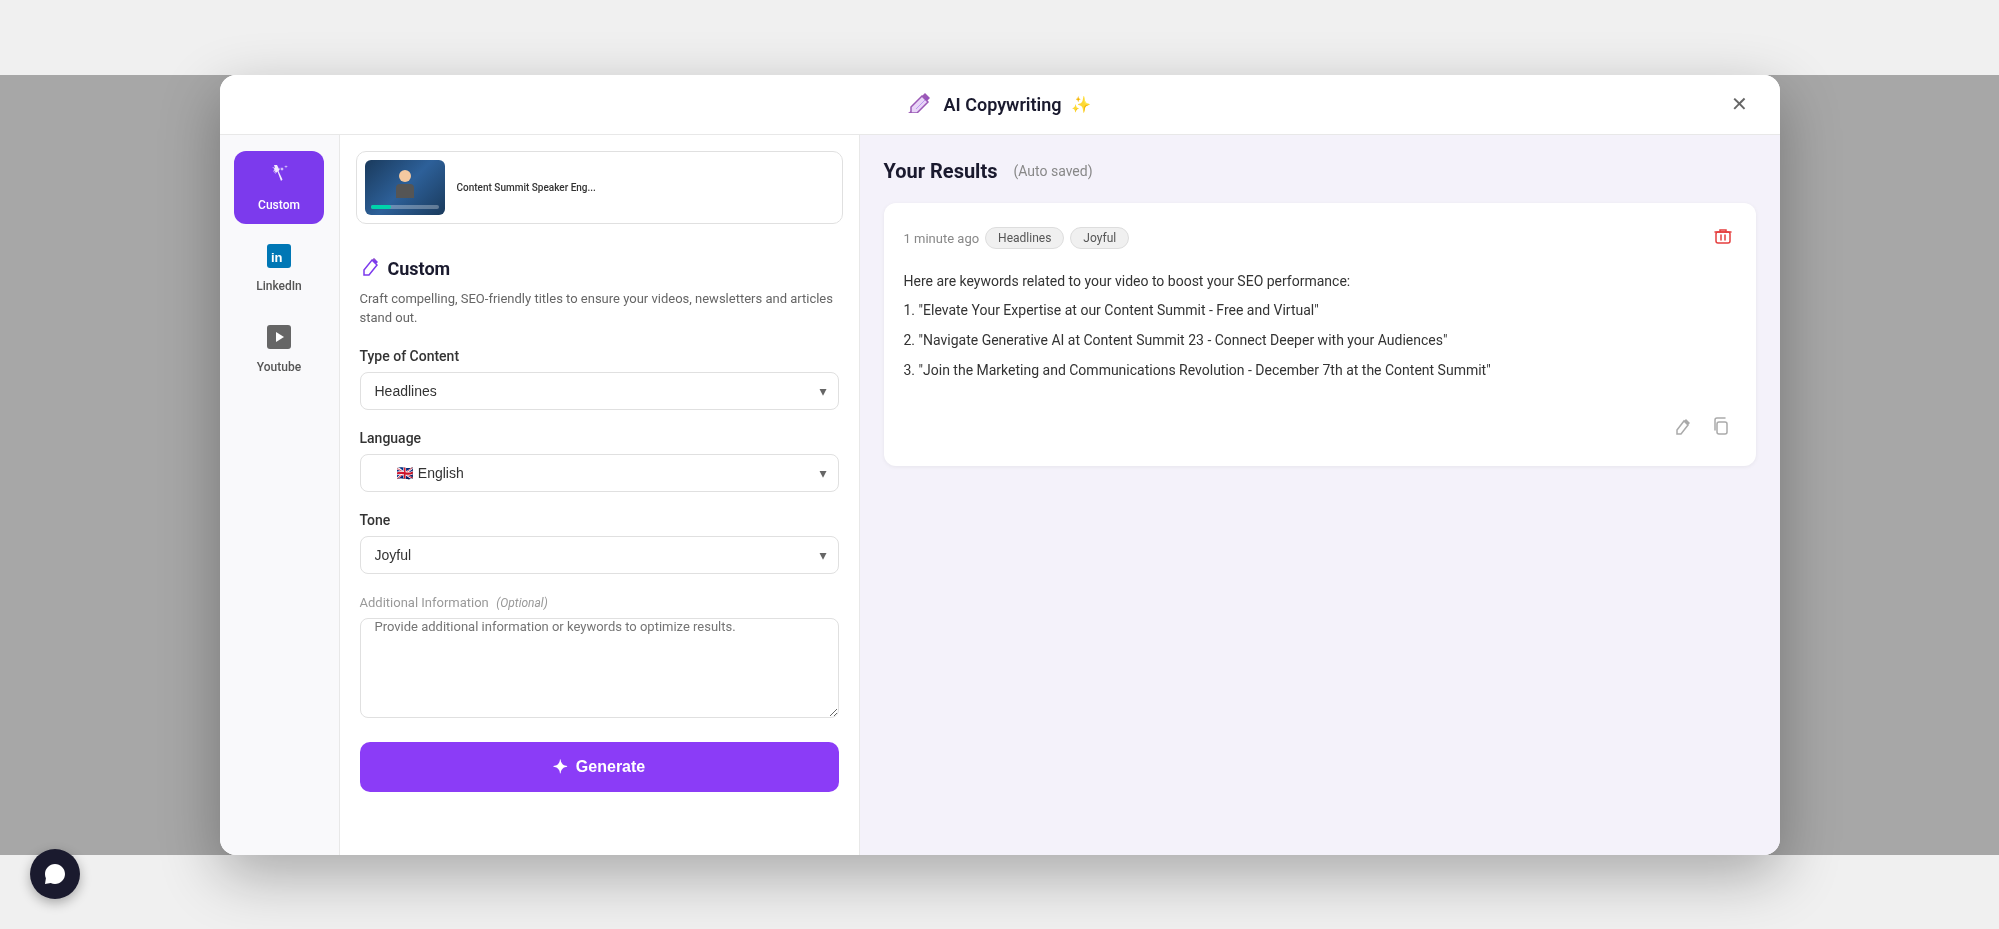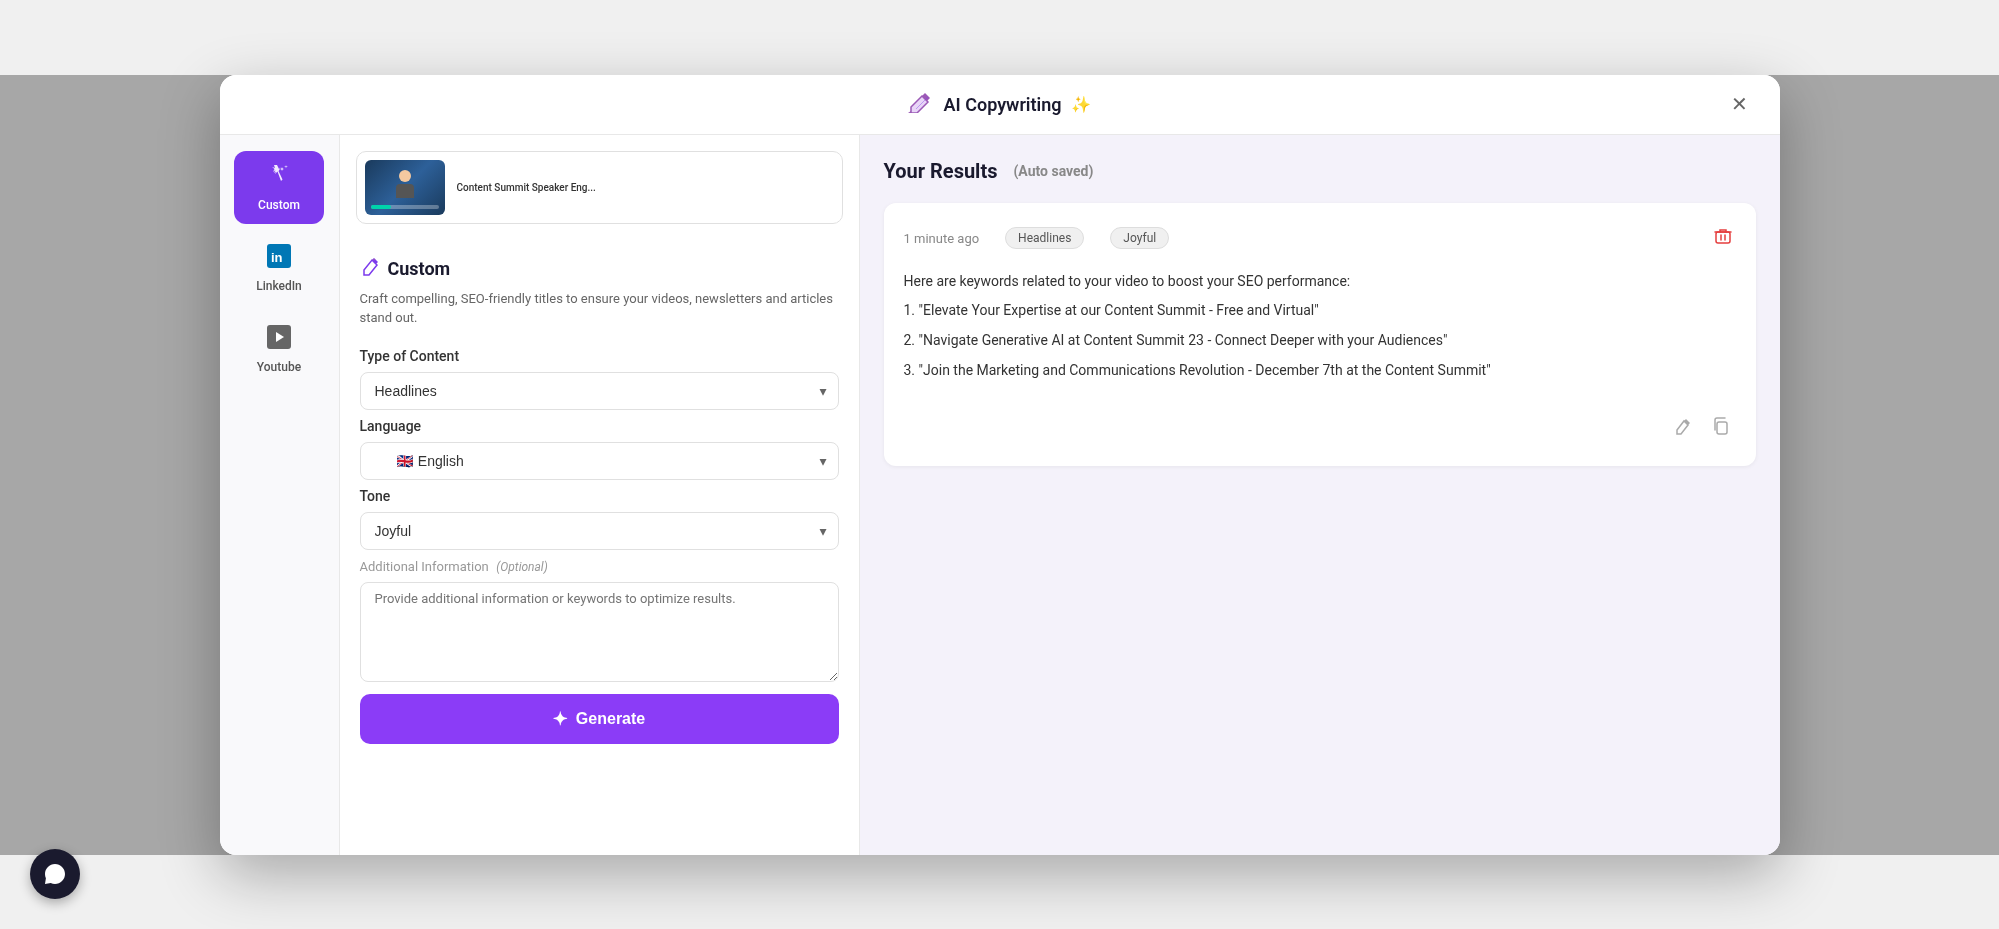--- a/index.html
+++ b/index.html
@@ -202,21 +202,21 @@
       font-weight: 700;
       color: #1a1a2e;
     }
     .section-desc {
       font-size: 13px;
       color: #666;
       line-height: 1.5;
       margin-bottom: 20px;
     }
     .form-group {
-      margin-bottom: 8px;
+      margin-bottom: 20px;
     }
     .form-label {
       font-size: 14px;
       font-weight: 500;
       color: #333;
       margin-bottom: 8px;
       display: block;
     }
     .form-label span {
       font-size: 13px;
@@ -242,21 +242,21 @@
       position: absolute;
       right: 12px;
       top: 50%;
       transform: translateY(-50%);
       color: #666;
       pointer-events: none;
       font-size: 14px;
     }
     .textarea-field {
       width: 100%;
-      padding: 8px 14px;
+      padding: 0 14px;
       border: 1px solid #e0e0e0;
       border-radius: 8px;
       font-size: 13px;
       color: #999;
       resize: vertical;
       min-height: 100px;
       outline: none;
       font-family: inherit;
     }
     .generate-btn {
@@ -290,32 +290,32 @@
       margin-bottom: 20px;
     }
     .results-title {
       font-size: 20px;
       font-weight: 700;
       color: #1a1a2e;
     }
     .results-autosave {
       font-size: 14px;
       color: #888;
-      font-weight: 700;
+      font-weight: 400;
     }
     .result-card {
       background: #fff;
       border-radius: 12px;
       padding: 20px;
       box-shadow: 0 1px 4px rgba(0,0,0,0.06);
     }
     .result-card-header {
       display: flex;
       align-items: center;
-      gap: 26px;
+      gap: 6px;
       margin-bottom: 16px;
     }
     .result-timestamp {
       font-size: 13px;
       color: #888;
     }
     .result-tag {
       background: #f0f0f0;
       border: 1px solid #ddd;
       border-radius: 20px;

